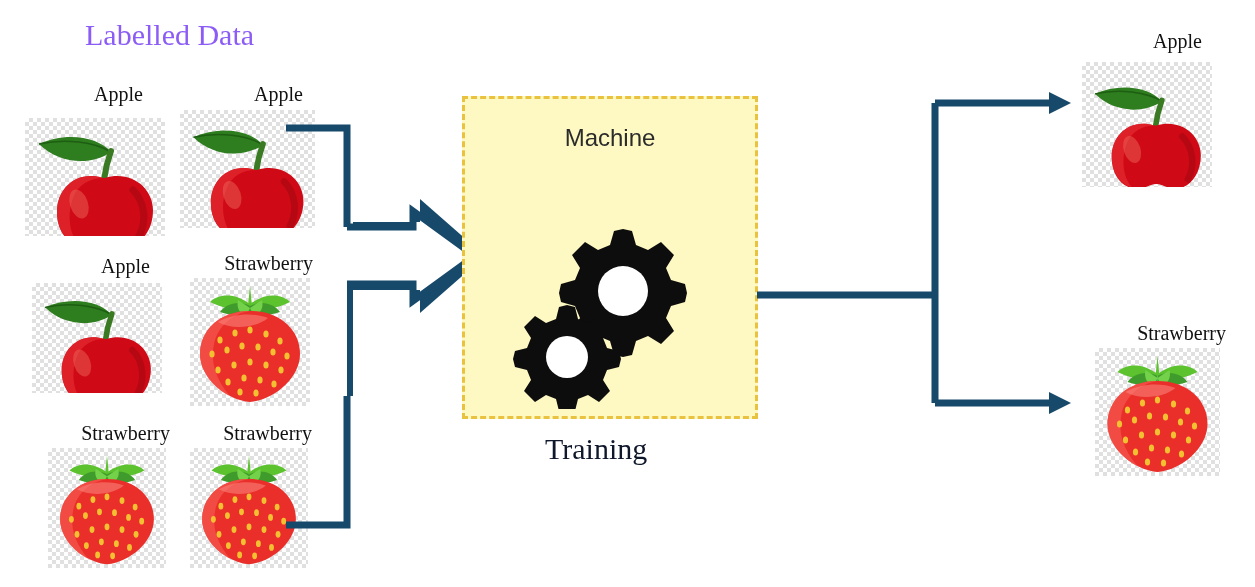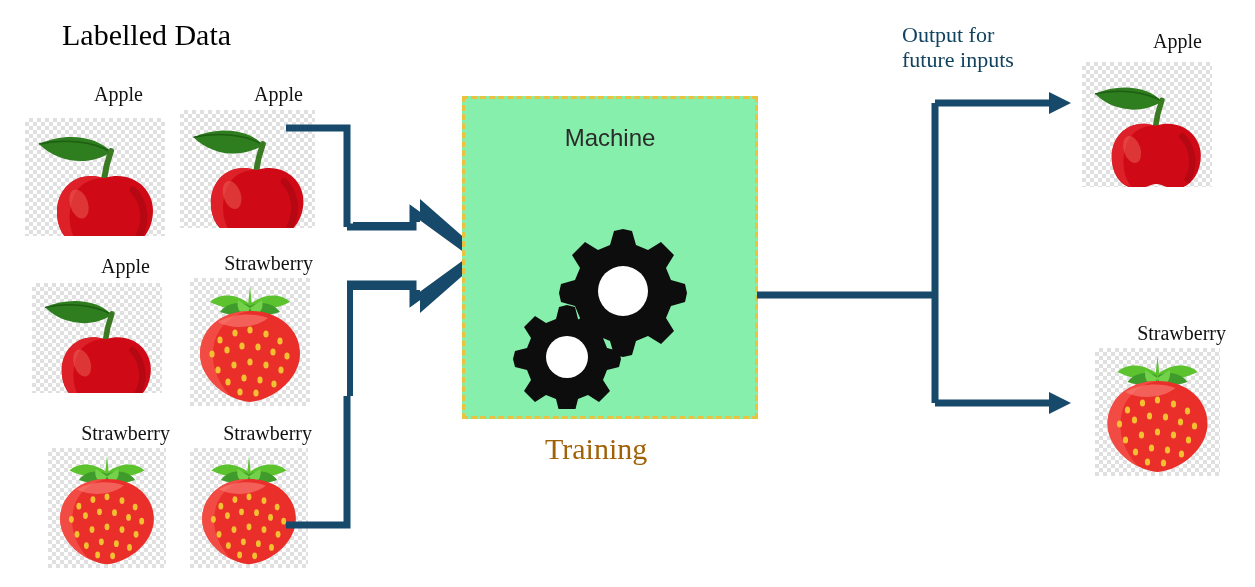--- a/index.html
+++ b/index.html
@@ -9,58 +9,58 @@
     font-family:"Liberation Serif", serif;
     overflow:hidden;
     position:relative;
   }
   .stage{position:absolute;left:0;top:0;width:1255px;height:587px;}
   .abs{position:absolute;}
 
   
   .heading{
     font-family:"Liberation Serif", serif;
-    font-size:30px;color:#000000;white-space:nowrap;
+    font-size:30px;color:#8b5cf6;white-space:nowrap;margin-left:23px;
   }
   .lbl{
     font-family:"Liberation Serif", serif;
     font-size:20px;color:#111111;white-space:nowrap;text-align:right;
   }
   .out-note{
     font-family:"Liberation Serif", serif;
     font-size:22px;line-height:25px;color:#11425f;white-space:nowrap;
   }
   .model-title{
     font-family:"Liberation Sans", sans-serif;
     font-size:24px;line-height:30px;color:#2b2b2b;
     text-align:center;white-space:nowrap;
   }
   .training{
     font-family:"Liberation Serif", serif;
-    font-size:30px;color:#a16207;white-space:nowrap;
+    font-size:30px;color:#0f172a;white-space:nowrap;
   }
 
   
   .tile{
     position:absolute;
     background-image:
       linear-gradient(45deg,#e0e0e0 25%,transparent 25%,transparent 75%,#e0e0e0 75%),
       linear-gradient(45deg,#e0e0e0 25%,transparent 25%,transparent 75%,#e0e0e0 75%);
     background-size:8px 8px;
     background-position:0 0,4px 4px;
     background-color:#ffffff;
   }
   .tile svg{display:block;width:100%;height:100%;}
 
   
   .model-box{
     position:absolute;
     border:3px dashed #e9c33f;
     box-sizing:border-box;
-    background:#86efac;
+    background:#fef9c3;
   }
 </style>
 </head>
 <body>
 
 <div class="stage">
 
   <div class="heading abs" style="left:62px;top:18px;">Labelled Data</div>
 
   <div class="lbl abs" style="left:23px;top:83px;width:120px;">Apple</div>
@@ -281,24 +281,20 @@
     <g fill="none" stroke="#17496b" stroke-width="7" stroke-linecap="butt">
       <path d="M2 205 L180 205"></path>
       <path d="M180 13 L180 313"></path>
       <path d="M180 13 L296 13"></path>
       <path d="M180 313 L296 313"></path>
     </g>
     <path d="M294 2 L316 13 L294 24 Z" fill="#17496b"></path>
     <path d="M294 302 L316 313 L294 324 Z" fill="#17496b"></path>
   </svg>
 
-  <div class="out-note abs" style="left:902px;top:22px;">
-    <div>Output for</div>
-    <div>future inputs</div>
-  </div>
 
   <div class="lbl abs" style="left:1092px;top:30px;width:110px;">Apple</div>
   <div class="tile" style="left:1082px;top:62px;width:130px;height:125px;">
     <svg viewBox="0 0 140 118">
       <path d="M14 26 C40 14 72 18 86 34 C66 48 34 46 14 26 Z" fill="#2e7d1e"></path>
       <path d="M14 26 C40 20 70 24 86 34" stroke="#1d5e13" stroke-width="1.5" fill="none"></path>
       <path d="M86 33 C82 44 80 54 79 62" stroke="#3a7a22" stroke-width="6" fill="none" stroke-linecap="round"></path>
       <path d="M78 60 C52 52 32 70 32 94 C32 118 48 130 62 128 C70 127 74 123 80 123
                C86 123 90 127 98 128 C112 130 128 116 128 92 C128 70 106 52 80 60 Z" fill="#cf0a16"></path>
       <path d="M78 60 C52 52 32 70 32 94 C32 112 42 124 54 127 C44 116 42 96 48 80

